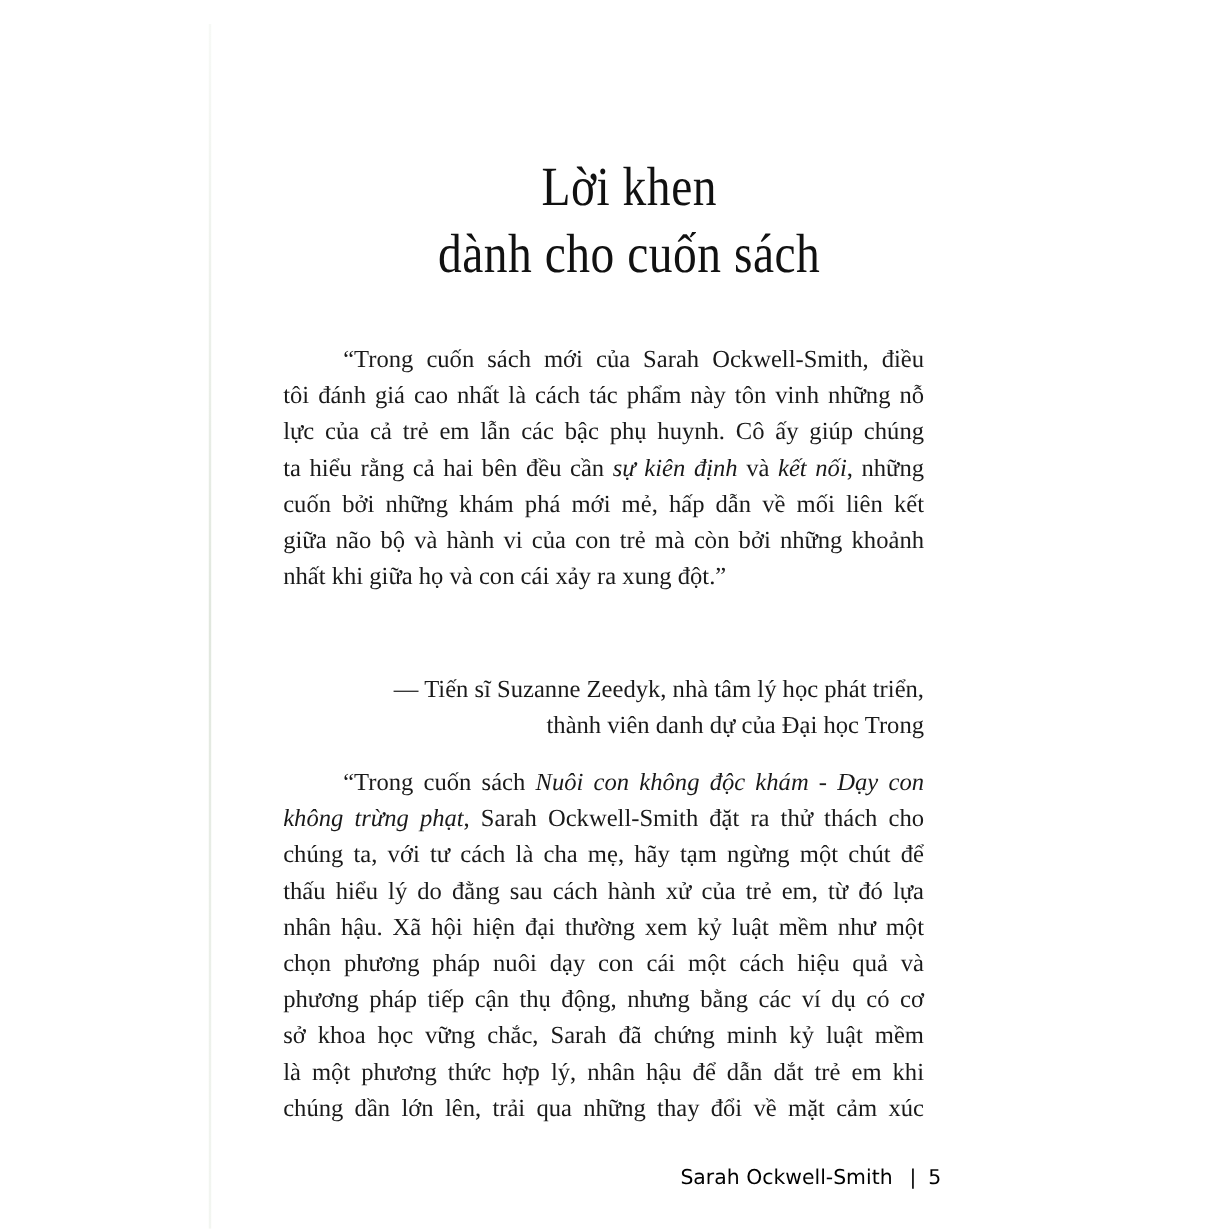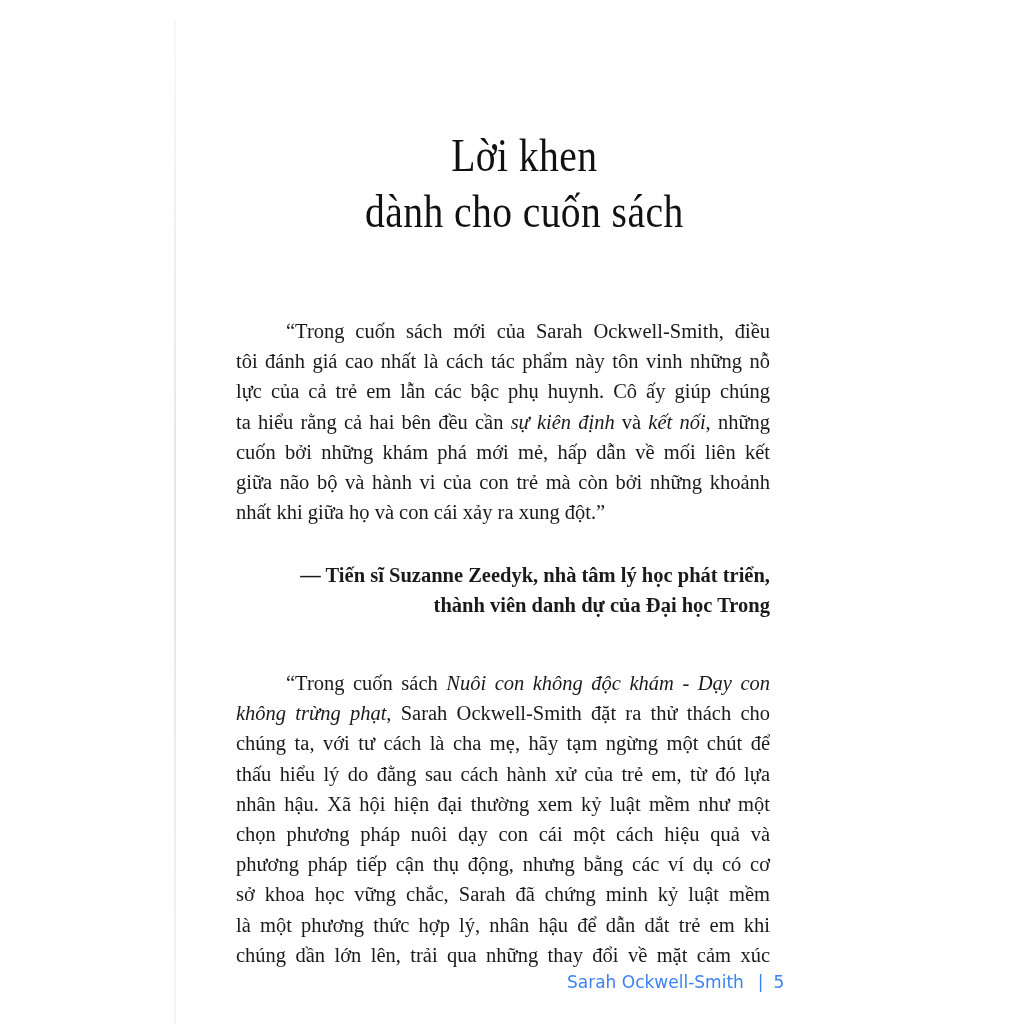--- a/index.html
+++ b/index.html
@@ -23,26 +23,26 @@
     font-family: "Liberation Serif", serif; font-size: 46px; letter-spacing: 0.5px;
     color: #111; transform: scaleX(0.86); transform-origin: 600px 0;
   }
   .title-line { display: block; height: 56px; line-height: 56px; }
   .para { position: absolute; left: 236px; width: 534px; }
   .line {
     display: block; height: 30.2px; line-height: 30.2px;
     font-size: 20.5px; text-align: justify; text-align-last: justify; white-space: nowrap;
   }
   .line.last { text-align-last: left; }
-  .line.indent { padding-left: 50px; margin-top: 31px; }
-  .line.right { text-align: right; text-align-last: right; font-weight: bold; }
+  .line.indent { padding-left: 50px; }
+  .line.right { text-align: right; text-align-last: right; }
   .line i { font-style: italic; }
   .footer {
     position: absolute; left: 567px; top: 972px;
-    font-family: "DejaVu Sans", sans-serif; font-size: 17px; color: #3b82f6;
+    font-family: "DejaVu Sans", sans-serif; font-size: 17px; color: #000000;
     white-space: nowrap;
   }
   .footer .sep { display: inline-block; margin: 0 10px 0 14px; }
 </style>
 </head>
 <body>
 
 <div class="page-edge"></div>
 
 <div class="bleed" style="left:520px;top:28px;font-size:15px;">&nbsp;</div>

